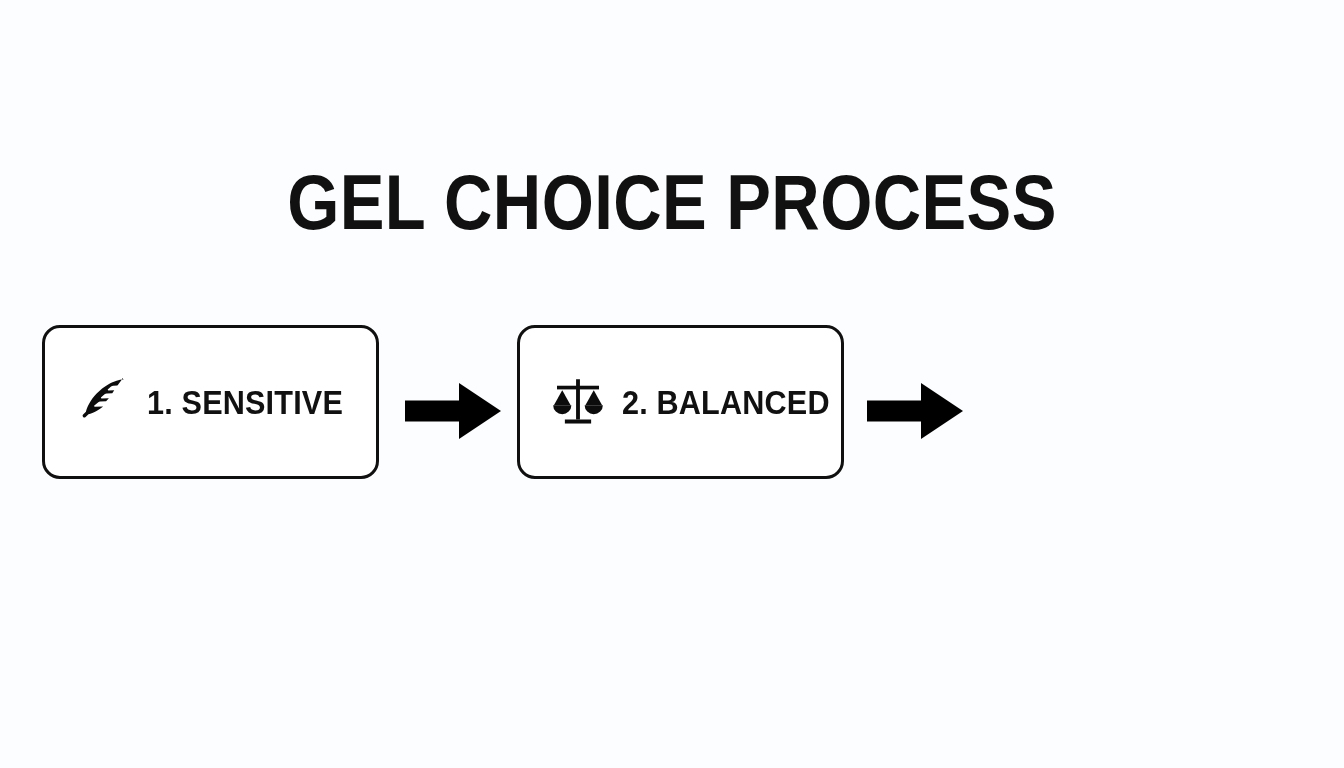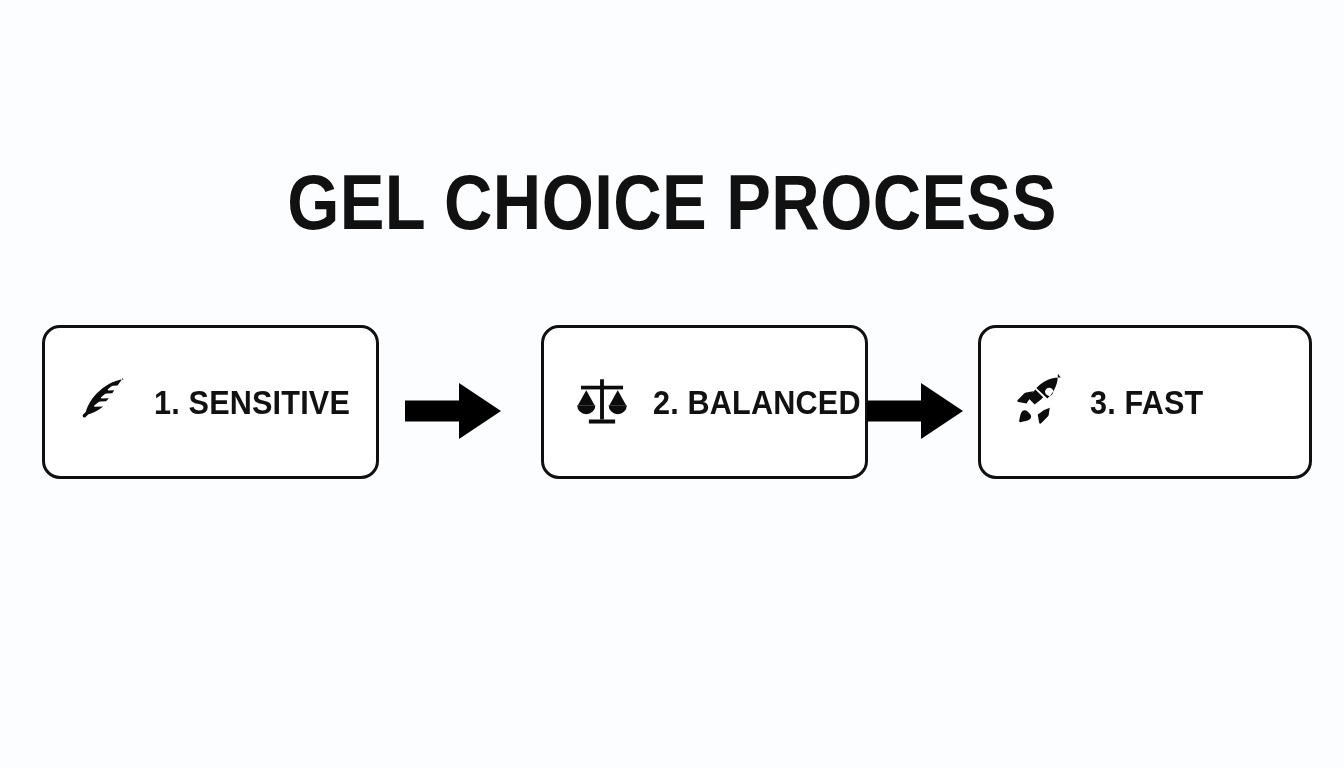--- a/index.html
+++ b/index.html
@@ -59,27 +59,27 @@
     box-sizing: border-box;
     background: #ffffff;
     border: 3px solid #101010;
     border-radius: 18px;
     display: flex;
     align-items: center;
     justify-content: flex-start;
   }
 
   #step-box-1 { left: 0px;   width: 337px; }
-  #step-box-2 { left: 475px; width: 327px; margin-left: 24px; }
+  #step-box-2 { left: 475px; width: 327px; }
   #step-box-3 { left: 936px; width: 334px; }
 
   .step-inner {
     display: flex;
     align-items: center;
-    gap: 23px;
+    gap: 16px;
     padding-left: 30px;
   }
 
   .step-icon {
     flex: 0 0 auto;
     width: 56px;
     height: 56px;
     display: block;
     color: #0c0c0c;
   }
@@ -154,31 +154,15 @@
         <span class="step-label">2. BALANCED</span>
       </div>
     </div>
 
     <div class="flow-arrow" id="flow-arrow-2">
       <svg viewBox="0 0 96 62" aria-hidden="true">
         <path fill="currentColor" d="M0 20.5 H54 V3 L96 31 L54 59 V41.5 H0 Z"></path>
       </svg>
     </div>
 
-    <div class="step-box" id="step-box-3">
-      <div class="step-inner">
-        <span class="step-icon">
-          <svg viewBox="0 0 64 64" aria-hidden="true">
-            <g fill="currentColor">
-              <path d="M57.4 4.6c-.3-.3-.7-.5-1.1-.5-5.6-.4-12.3 1.2-18 4.4-3.5 2-6.7 4.6-9.4 7.5L41.6 28c2.9-2.7 5.5-5.9 7.5-9.4 3.2-5.7 4.8-12.4 4.4-18 0-.4.2-.8-.1-1.1-.4-.4 4.4 5.5 4 5.1zM40.3 17.1a4.6 4.6 0 1 1 6.5 6.5 4.6 4.6 0 0 1-6.5-6.5z"></path>
-              <path d="M27.8 17.8 25.4 20.2c-2.3 2.3-4.2 4.8-5.7 7.3L27 34.8l7.3-5.7 2.4-2.4-8.9-8.9z"></path>
-              <path d="M25.3 19.8 17.4 21c-.8.1-1.5.5-2.1 1l-7.6 7.6c-.8.8-.4 2.1.7 2.3l9.4 1.7c1.3-2.3 2.9-4.6 4.8-6.8l2.7-7z"></path>
-              <path d="M44.3 38.7 43.1 46.6c-.1.8-.5 1.5-1 2.1l-7.6 7.6c-.8.8-2.1.4-2.3-.7L30.5 46.2c2.3-1.3 4.6-2.9 6.8-4.8l7-2.7z"></path>
-              <path d="M18.6 42.5c-1.6-1.6-4.2-1.6-5.8 0-2.2 2.2-2.6 6.9-3.5 11-.2.9.6 1.7 1.5 1.5 4.1-.9 8.8-1.3 11-3.5 1.6-1.6 1.6-4.2 0-5.8l-3.2-3.2z"></path>
-            </g>
-          </svg>
-        </span>
-        <span class="step-label">3. FAST</span>
-      </div>
-    </div>
 
   </div>
 </div>
 
 </body></html>

